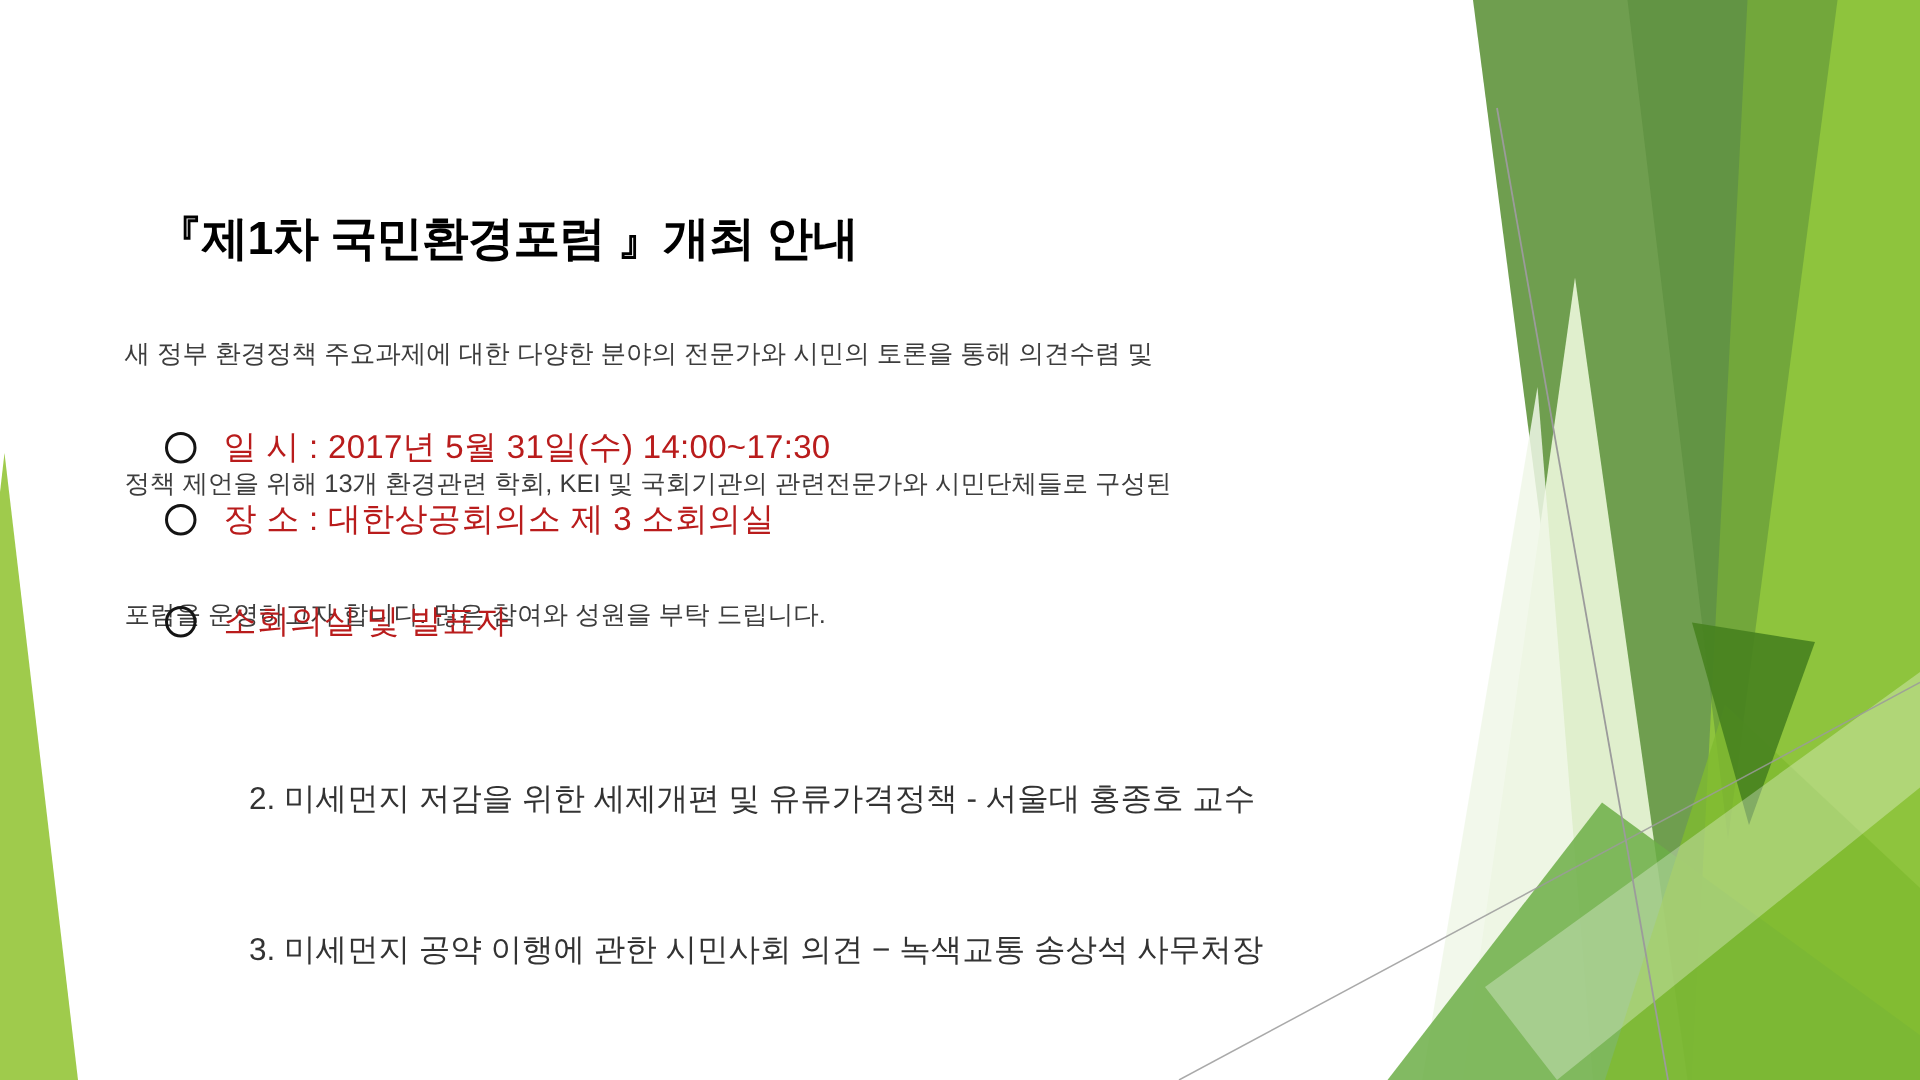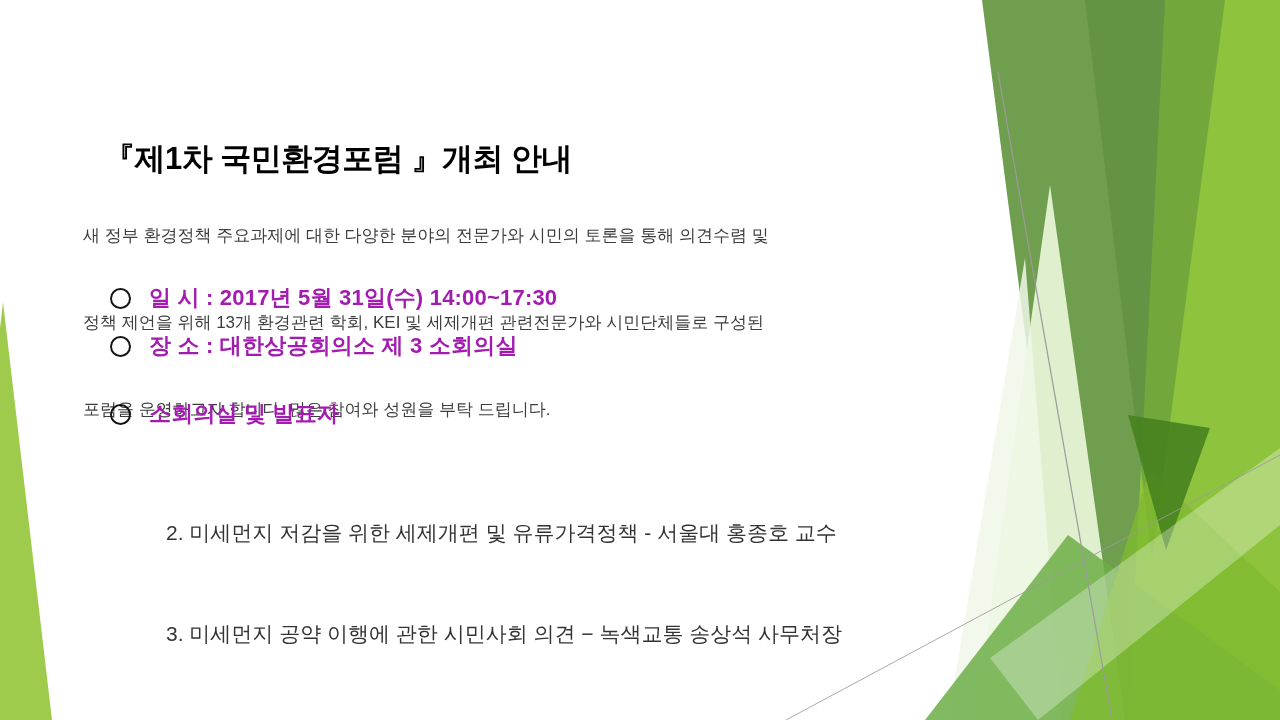--- a/index.html
+++ b/index.html
@@ -30,21 +30,21 @@
   }
   .bullet-row.b0{top:285px;}
   .bullet-row.b1{top:333px;}
   .bullet-row.b2{top:401px;}
   .circle-bullet{
     width:17px;height:17px;border:2px solid #141414;border-radius:50%;
     display:inline-block;flex:0 0 auto;margin-right:18px;
     background:transparent;
   }
   .bullet-label{
-    font-size:22px;font-weight:700;color:#a21caf;letter-spacing:0.2px;
+    font-size:22px;font-weight:400;color:#b91c1c;letter-spacing:0.2px;
   }
   .agenda{
     position:absolute;left:166px;top:449px;
     font-size:21px;color:#333333;line-height:33.5px;
     white-space:pre;
   }
 </style>
 </head>
 <body>
 
@@ -66,21 +66,21 @@
   </svg>
 
   <div class="content">
 
     <div class="title">
       <div>『제1차 국민환경포럼 』개최 안내</div>
     </div>
 
     <div class="intro">
       <div>새 정부 환경정책 주요과제에 대한 다양한 분야의 전문가와 시민의 토론을 통해 의견수렴 및</div>
-      <div>정책 제언을 위해 13개 환경관련 학회, KEI 및 세제개편 관련전문가와 시민단체들로 구성된</div>
+      <div>정책 제언을 위해 13개 환경관련 학회, KEI 및 국회기관의 관련전문가와 시민단체들로 구성된</div>
       <div>포럼을 운영하고자 합니다. 많은 참여와 성원을 부탁 드립니다.</div>
     </div>
 
     <div class="bullets">
       <div class="bullet-row b0">
         <span class="circle-bullet"></span>
         <span class="bullet-label">일 시 : 2017년 5월 31일(수) 14:00~17:30</span>
       </div>
       <div class="bullet-row b1">
         <span class="circle-bullet"></span>

